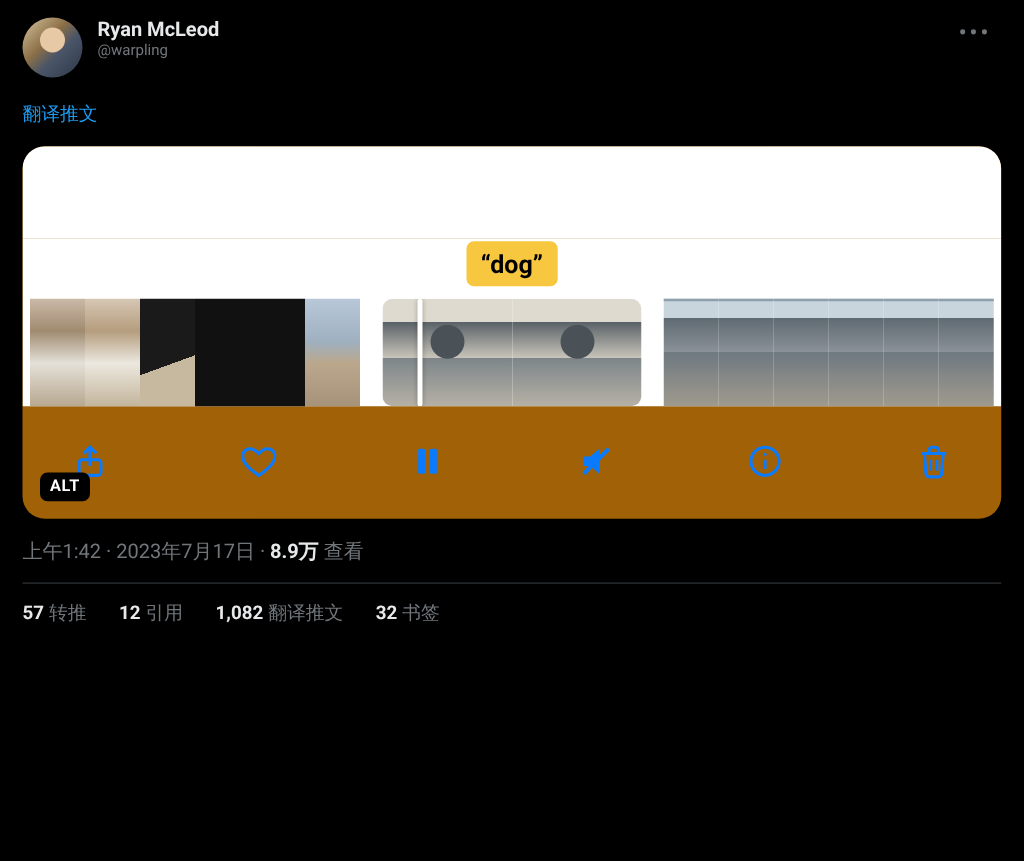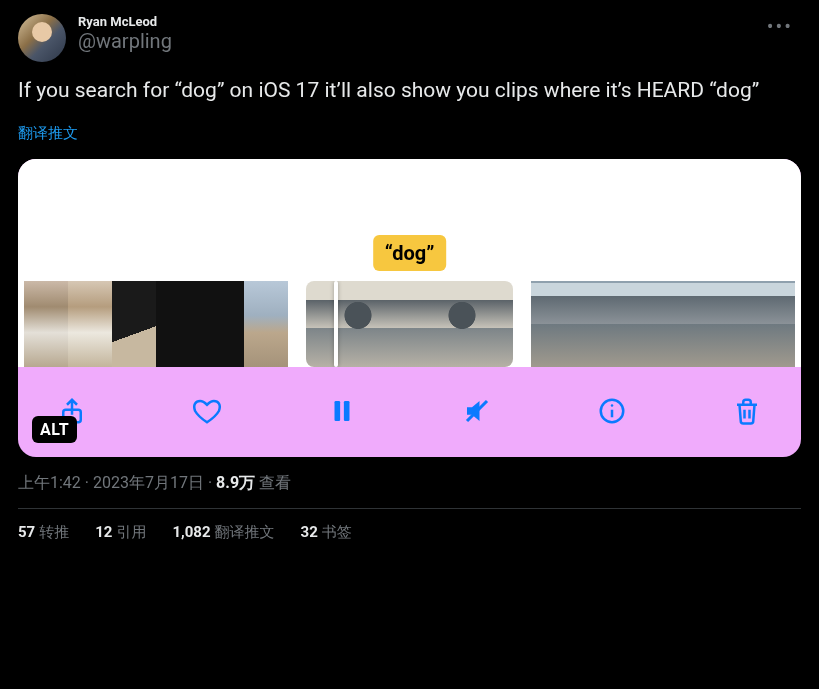--- a/index.html
+++ b/index.html
@@ -31,22 +31,22 @@
   }
   .avatar::after {
     content: "";
     position: absolute;
     top: 8px; left: 14px;
     width: 20px; height: 20px;
     border-radius: 50%;
     background: #e8c9a6;
   }
   .author { display: flex; flex-direction: column; }
-  .author-name { font-weight: 700; font-size: 13px; color: #e7e9ea; }
-  .author-handle { font-size: 20px; color: #71767b; }
+  .author-name { font-weight: 700; font-size: 16px; color: #e7e9ea; }
+  .author-handle { font-size: 12px; color: #71767b; }
   .more {
     position: absolute;
     right: 0; top: -4px;
     color: #71767b;
     font-size: 20px;
     letter-spacing: 2px;
     cursor: pointer;
     padding: 4px 8px;
   }
   .body-text {
@@ -57,21 +57,21 @@
   }
   .translate {
     margin-top: 20px;
     color: #1d9bf0;
     font-size: 15px;
     cursor: pointer;
     display: inline-block;
   }
   .media-card {
     margin-top: 16px;
-    background: #f0abfc;
+    background: #a16207;
     border-radius: 18px;
     overflow: hidden;
     width: 100%;
     position: relative;
     text-decoration: underline;
   }
   .media-top-pad { height: 74px; background: #fff; }
   .dog-tag {
     position: absolute;
     top: 76px;
@@ -148,21 +148,21 @@
     width: 40px; height: 40px;
   }
   .tbtn svg { width: 30px; height: 30px; }
   .alt-badge {
     position: absolute;
     left: 14px;
     bottom: 14px;
     background: #000;
     color: #fff;
     font-weight: 700;
-    font-size: 16px;
+    font-size: 13px;
     padding: 4px 8px;
     border-radius: 6px;
     letter-spacing: 0.5px;
   }
   .meta {
     margin-top: 16px;
     color: #71767b;
     font-size: 16px;
   }
   .meta .strong { color: #e7e9ea; font-weight: 700; }
@@ -187,21 +187,20 @@
 
   <div class="header">
     <div class="avatar"></div>
     <div class="author">
       <span class="author-name">Ryan McLeod</span>
       <span class="author-handle">@warpling</span>
     </div>
     <div class="more">•••</div>
   </div>
 
-  <div class="body-text">If you search for “dog” on iOS 17 it’ll also show you clips where it’s HEARD “dog”</div>
 
   <a class="translate">翻译推文</a>
 
   <div class="media-card">
     <div class="media-top-pad"></div>
     <div class="dog-tag">“dog”</div>
 
     <div class="thumb-bar">
       <div class="thumb-row">
         <div class="thumb ta"></div>

